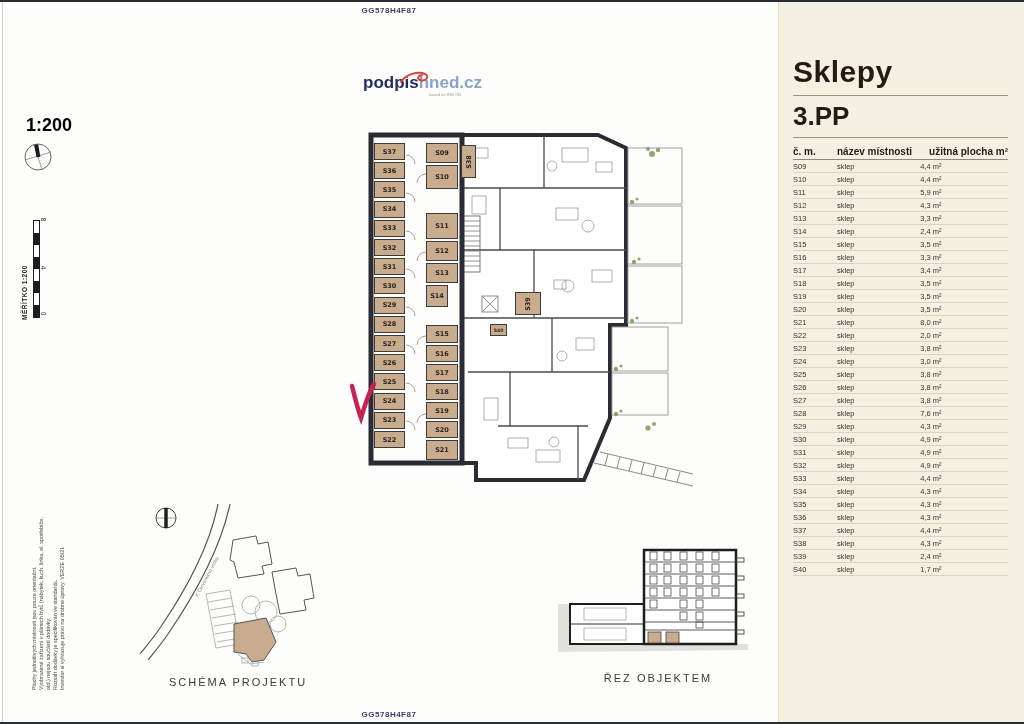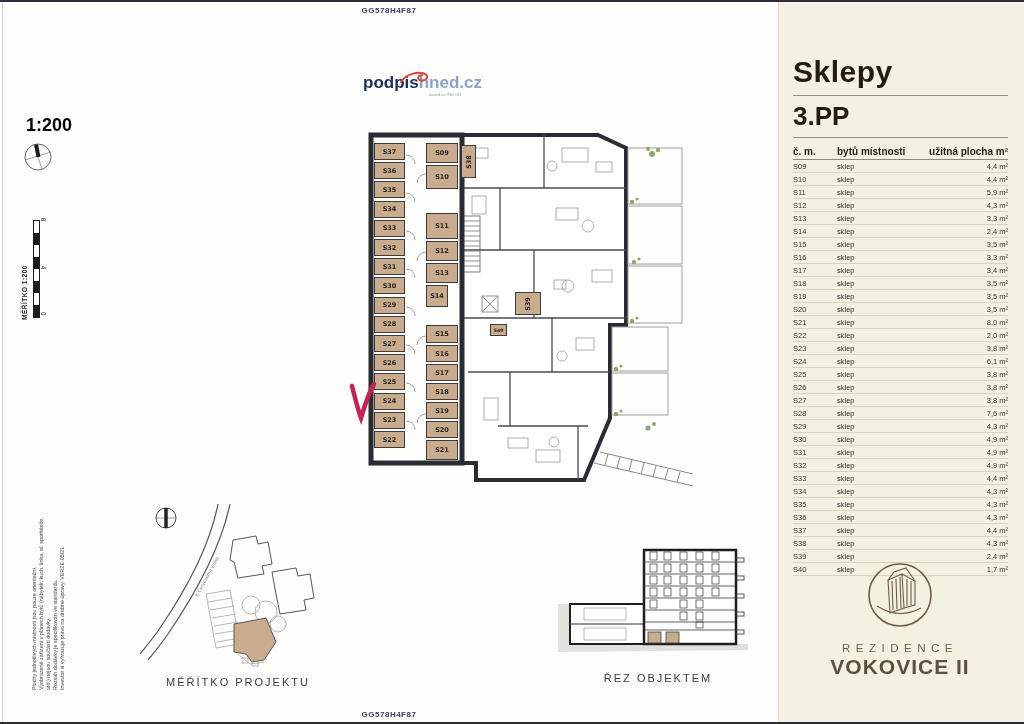--- a/index.html
+++ b/index.html
@@ -42,21 +42,21 @@
   
   .panel{position:absolute;right:0;top:0;width:246px;height:724px;background:#f5f1e2;box-sizing:border-box;
          padding:54px 16px 0 14px;border-left:1px solid #e3decb;}
   .panel h1{margin:0;font-size:30px;line-height:32px;color:#241c12;letter-spacing:.5px;}
   .panel .rule{border:none;border-top:1px solid #97917f;margin:7px 0 6px 0;}
   .panel h2{margin:0;font-size:26px;line-height:28px;color:#241c12;}
   table.skl{width:100%;border-collapse:collapse;margin-top:3px;}
   table.skl th{font-size:10px;color:#241c12;text-align:left;padding:2px 0;border-bottom:1px solid #8f887a;}
   table.skl th.num{text-align:right;}
   table.skl td{font-size:7.5px;color:#39322a;padding:1.5px 0;border-bottom:1px solid #d9d3bf;line-height:9px;}
-  table.skl td.num{text-align:right;}
+  table.skl td.num{}
   table.skl td:first-child,table.skl th:first-child{width:44px;}
 
   
   .schema{position:absolute;left:138px;top:500px;width:200px;}
   .section{position:absolute;left:556px;top:540px;width:204px;}
   .caption{font-size:11px;letter-spacing:2px;color:#3a3a3a;text-align:center;margin-top:8px;}
   .schema .caption{margin-top:2px;}
 
   
   .brand{position:absolute;right:24px;top:556px;width:200px;text-align:center;}
@@ -325,21 +325,21 @@
 
   <div class="panel">
     <h1>Sklepy</h1>
     <hr class="rule">
     <h2>3.PP</h2>
     <hr class="rule">
     <table class="skl">
       <thead>
         <tr>
           <th>č. m.</th>
-          <th>bytů místnosti</th>
+          <th>název místnosti</th>
           <th class="num">užitná plocha m²</th>
         </tr>
       </thead>
       <tbody>
           <tr>
             <td>S09</td>
             <td>sklep</td>
             <td class="num">4,4 m²</td>
           </tr>
           <tr>
@@ -408,21 +408,21 @@
             <td class="num">2,0 m²</td>
           </tr>
           <tr>
             <td>S23</td>
             <td>sklep</td>
             <td class="num">3,8 m²</td>
           </tr>
           <tr>
             <td>S24</td>
             <td>sklep</td>
-            <td class="num">6,1 m²</td>
+            <td class="num">3,0 m²</td>
           </tr>
           <tr>
             <td>S25</td>
             <td>sklep</td>
             <td class="num">3,8 m²</td>
           </tr>
           <tr>
             <td>S26</td>
             <td>sklep</td>
             <td class="num">3,8 m²</td>
@@ -532,21 +532,21 @@
           <circle cx="140" cy="122" r="8"></circle>
       </g>
 
       <path d="M96,122 L128,116 L138,140 L126,158 L114,160 L108,152 L96,150 Z" fill="#c9ab8e" stroke="#555" stroke-width="1"></path>
       <g fill="none" stroke="#999" stroke-width="0.7">
         <path d="M100,152 L112,162 L126,160"></path>
         <rect x="104" y="156" width="6" height="5"></rect>
           <rect x="114" y="159" width="6" height="5"></rect>
       </g>
     </svg>
-    <div class="caption">MĚŘÍTKO PROJEKTU</div>
+    <div class="caption">SCHÉMA PROJEKTU</div>
   </div>
 
   <div class="section">
     <svg width="204" height="118" viewBox="0 0 204 118">
       <path d="M2,62 L14,62 L14,102 L192,102 L192,108 L2,110 Z" fill="#e0e0dc"></path>
       <rect x="14" y="62" width="74" height="40" fill="#ffffff" stroke="#1d1d1d" stroke-width="2"></rect>
       <line x1="14" y1="82" x2="88" y2="82" stroke="#333" stroke-width="1"></line>
       <rect x="28" y="66" width="42" height="12" fill="none" stroke="#999" stroke-width="0.7"></rect>
       <rect x="28" y="86" width="42" height="12" fill="none" stroke="#999" stroke-width="0.7"></rect>
       <rect x="88" y="8" width="92" height="94" fill="#ffffff" stroke="#1d1d1d" stroke-width="2.5"></rect>
@@ -593,33 +593,15 @@
         <rect x="180" y="16" width="8" height="4"></rect>
           <rect x="180" y="34" width="8" height="4"></rect>
         <rect x="180" y="52" width="8" height="4"></rect>
           <rect x="180" y="70" width="8" height="4"></rect>
         <rect x="180" y="88" width="8" height="4"></rect>
       </g>
     </svg>
     <div class="caption">ŘEZ OBJEKTEM</div>
   </div>
 
-  <div class="brand">
-    <svg width="78" height="78" viewBox="0 0 78 78">
-      <circle cx="39" cy="37" r="31" fill="none" stroke="#6b5c49" stroke-width="1.6"></circle>
-      <g fill="none" stroke="#6b5c49" stroke-width="1.1">
-        <path d="M27,22 L41,16 L43,50 L29,55 Z"></path>
-        <path d="M41,16 L54,23 L54,47 L43,50"></path>
-        <line x1="31" y1="23" x2="32" y2="52"></line>
-          <line x1="35" y1="21" x2="36" y2="51"></line>
-          <line x1="39" y1="19" x2="40" y2="50"></line>
-        <line x1="46" y1="21" x2="46" y2="48"></line>
-          <line x1="50" y1="23" x2="50" y2="47"></line>
-        <path d="M27,22 L33,14 L45,10 L54,23"></path>
-        <path d="M16,48 Q38,62 60,50"></path>
-      </g>
-    </svg>
-    <div class="l1">REZIDENCE</div>
-    <div class="l2">VOKOVICE II</div>
-  </div>
 
   <div class="doc-code bottom">GG578H4F87</div>
 </div>
 
 </body></html>

